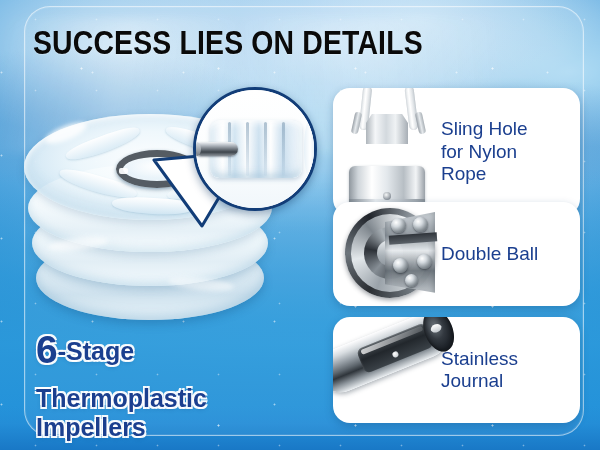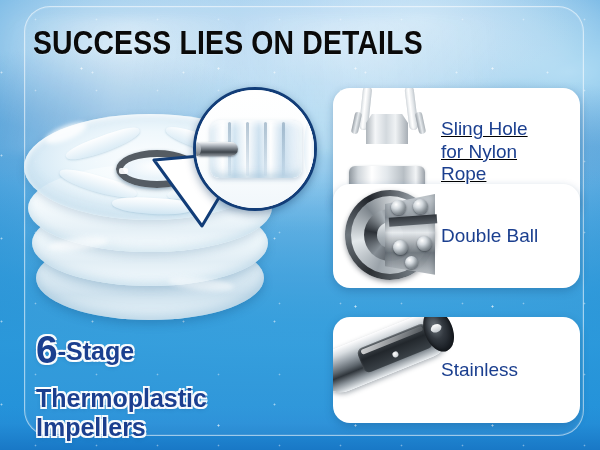--- a/index.html
+++ b/index.html
@@ -143,22 +143,22 @@
       -1.6px  1.6px 0 rgba(255,255,255,.95), 1.6px  1.6px 0 rgba(255,255,255,.95),
        0 2px 4px rgba(10,60,120,.35);}
   .cap-l1{font-size:25px;}
   .cap-l1 .big{font-size:39px;line-height:1;vertical-align:-3px;}
   .cap-l2{font-size:25px;margin-top:15px;}
   .cap-l3{font-size:25px;margin-top:1px;}
 
   
   .card{position:absolute;left:333px;width:247px;background:#ffffff;border-radius:17px;
     box-shadow:0 3px 9px rgba(10,60,110,.28);overflow:hidden;display:flex;align-items:center;}
-  .card.c1{top:88px;height:128px;text-decoration:underline;}
-  .card.c2{top:184px;height:104px;}
+  .card.c1{top:88px;height:128px;}
+  .card.c2{top:202px;height:104px;}
   .card.c3{top:317px;height:106px;}
   .card-fig{position:relative;width:108px;height:100%;flex:0 0 108px;}
   .card-txt{font-size:19px;line-height:1.18;color:#1b3f8f;font-weight:400;padding-right:6px;}
 
   
   .ph-body{position:absolute;left:16px;bottom:-6px;width:76px;height:56px;border-radius:6px 6px 4px 4px;
     background:linear-gradient(90deg,#8f979e 0%,#cfd5da 12%,#ffffff 30%,#e3e8ec 50%,#b7bec4 72%,#f2f4f6 88%,#9aa1a8 100%);
     box-shadow:0 1px 3px rgba(60,75,90,.35);}
   .ph-ring{position:absolute;left:16px;bottom:10px;width:76px;height:7px;
     background:linear-gradient(90deg,#7e868d,#e8ecef 35%,#c2c8cd 65%,#848c93);opacity:.9;}
@@ -327,16 +327,17 @@
         <div class="rj-body"></div>
         <div class="rj-flat"></div>
         <div class="rj-flat-hl"></div>
         <div class="rj-dot"></div>
         <div class="rj-end"></div>
         <div class="rj-hole"></div>
       </div>
     </div>
     <div class="card-txt">
       <div>Stainless</div>
+      <div>Journal</div>
     </div>
   </div>
 
 </div>
 
 </body></html>

